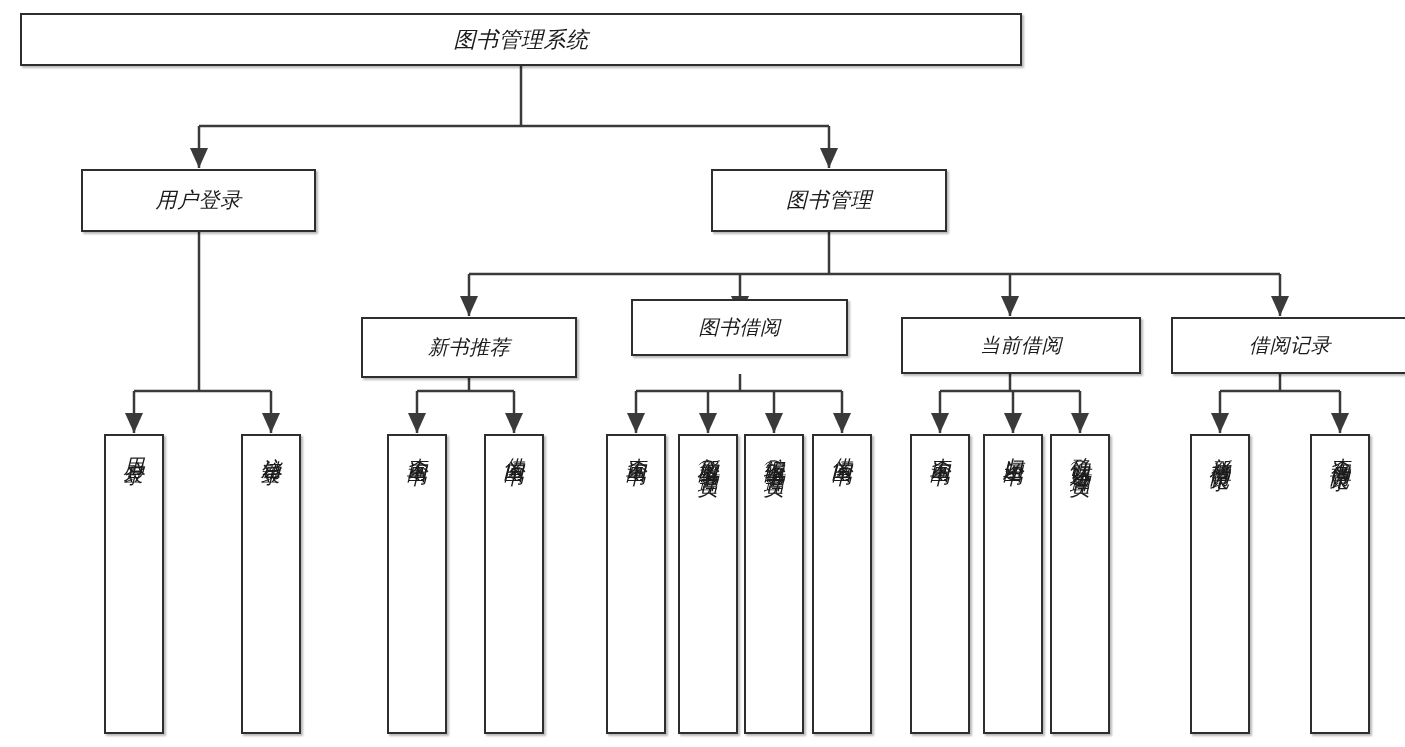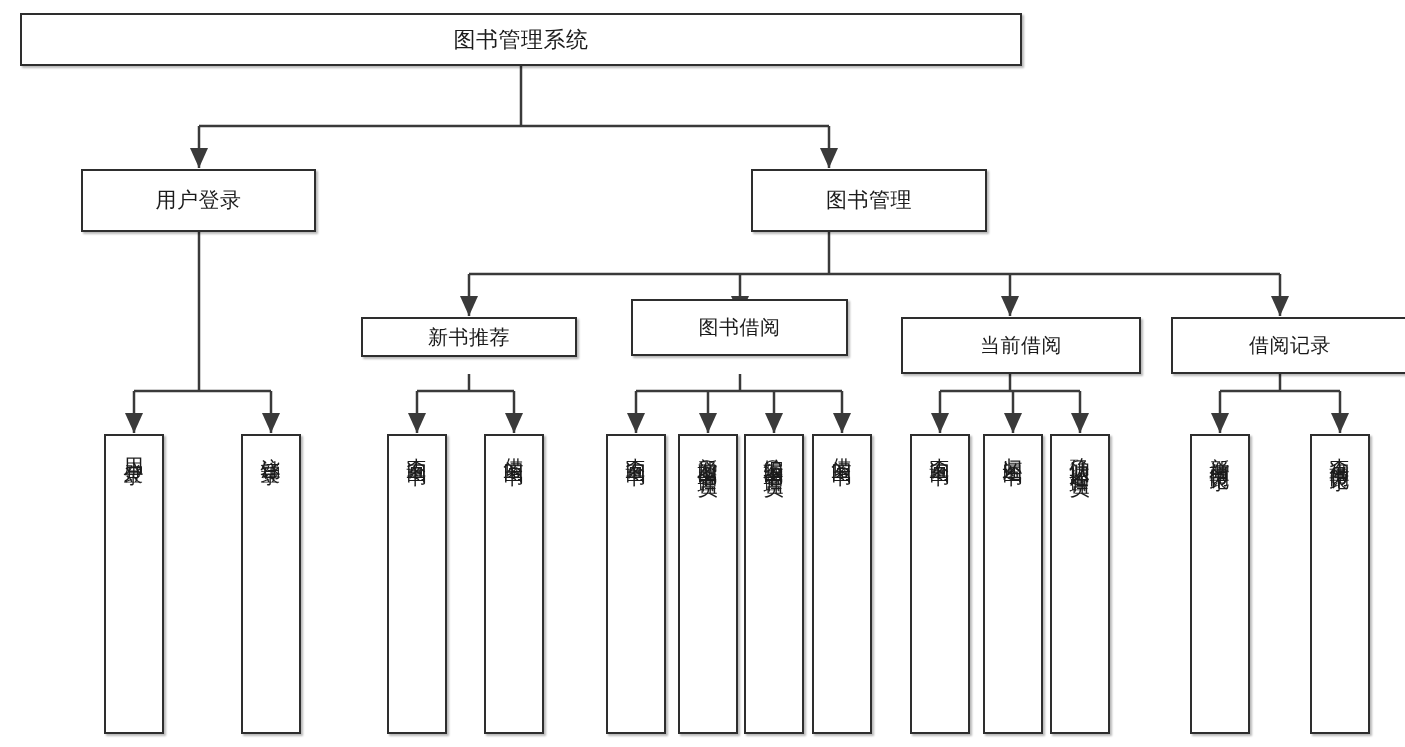--- a/index.html
+++ b/index.html
@@ -31,20 +31,21 @@
     display:flex;
     align-items:center;
     justify-content:center;
     color:#1b1b1b;
   }
   .node .label{
     font-size:21px;
     line-height:1.25;
     letter-spacing:.5px;
     white-space:nowrap;
+    font-style:italic;
   }
   .node.root .label{font-size:22px;}
   .node.lvl2 .label{font-size:21px;}
   .node.lvl3 .label{font-size:20px;}
 
   
   .node.leaf{
     align-items:flex-start;
     justify-content:center;
     padding-top:6px;
@@ -129,24 +130,24 @@
       <polygon points="1331,413 1349,413 1340,433" fill="#3a3a3a"></polygon>
     </svg>
 
   <div id="nodes">
       <div class="node root" style="left: 20px; top: 13px; width: 1002px; height: 53px;">
         <span class="label">图书管理系统</span>
       </div>
       <div class="node lvl2" style="left: 81px; top: 169px; width: 235px; height: 63px;">
         <span class="label">用户登录</span>
       </div>
-      <div class="node lvl2" style="left: 711px; top: 169px; width: 236px; height: 63px; margin-left: 40px;">
+      <div class="node lvl2" style="left: 711px; top: 169px; width: 236px; height: 63px;">
         <span class="label">图书管理</span>
       </div>
-      <div class="node lvl3" style="left: 361px; top: 317px; width: 216px; height: 40px;">
+      <div class="node lvl3" style="left: 361px; top: 317px; width: 216px; height: 61px;">
         <span class="label">新书推荐</span>
       </div>
       <div class="node lvl3" style="left: 631px; top: 299px; width: 217px; height: 57px;">
         <span class="label">图书借阅</span>
       </div>
       <div class="node lvl3" style="left: 901px; top: 317px; width: 240px; height: 57px;">
         <span class="label">当前借阅</span>
       </div>
       <div class="node lvl3" style="left: 1171px; top: 317px; width: 238px; height: 57px;">
         <span class="label">借阅记录</span>

